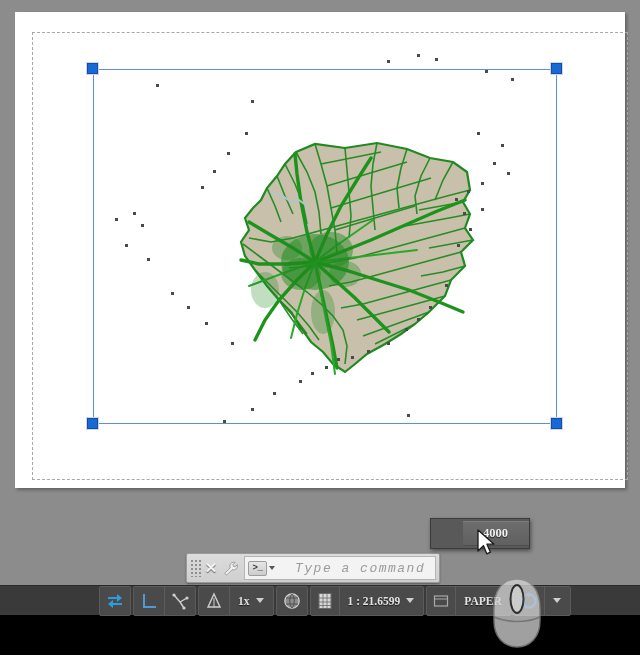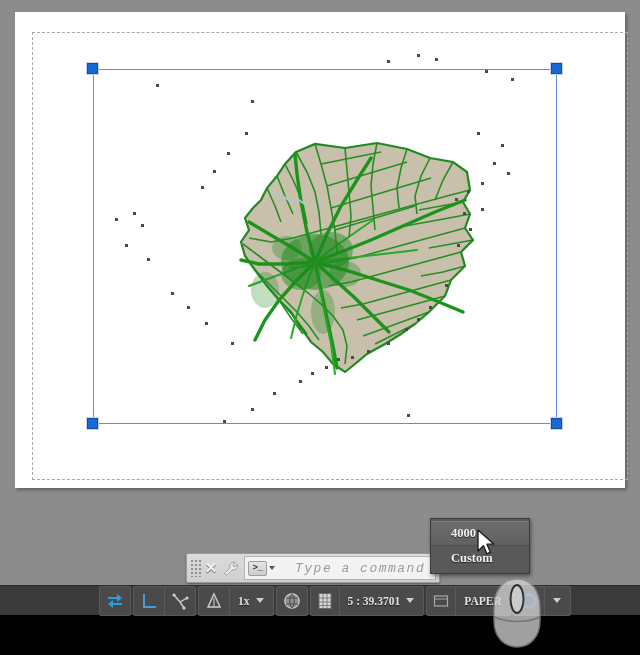--- a/index.html
+++ b/index.html
@@ -153,20 +153,21 @@
     font-size: 12.5px;
     font-weight: bold;
     font-family: "Liberation Serif", serif;
     text-shadow: 0 1px 1px rgba(0,0,0,.7);
     white-space: nowrap;
   }
   .popup-item.selected {
     background: linear-gradient(#6d6d6d, #606060);
     border-top: 1px solid #7d7d7d;
     border-bottom: 1px solid #4e4e4e;
+    margin-left: 32px;
   }
 
   
   .statusbar {
     position: absolute;
     left: 0; top: 585px;
     width: 640px; height: 30px;
     background: #3a3a3a;
     display: flex; align-items: center;
     border-top: 1px solid #2a2a2a;
@@ -389,21 +390,20 @@
       <div class="cmd-prompt">
         <div class="cmd-prompt-box">&gt;_</div>
         <div class="caret-down"></div>
       </div>
       <div class="cmd-text">Type a command</div>
     </div>
   </div>
 
   <div class="popup">
     <div class="popup-item selected">4000</div>
-    <div class="popup-item">Custom</div>
   </div>
 
   <div class="statusbar">
     <div class="sb-spacer"></div>
 
     <div class="sb-group">
       <div class="sb-cell">
         <svg class="sb-icon" width="20" height="18" viewBox="0 0 20 18">
           <path d="M3 5h9V2l5 4-5 4V7H3z" fill="#2f9bdd"></path>
           <path d="M17 13H8v3l-5-4 5-4v3h9z" fill="#2f9bdd"></path>
@@ -456,21 +456,21 @@
     <div class="sb-group">
       <div class="sb-cell">
         <svg class="sb-icon" width="18" height="20" viewBox="0 0 18 20">
           <rect x="3" y="2.5" width="12" height="15" fill="#d8d8d8" stroke="#6a6a6a" stroke-width="1"></rect>
           <g stroke="#6a6a6a" stroke-width=".8">
             <path d="M3 7h12M3 11h12M3 14.5h12M7 2.5v15M11 2.5v15"></path>
           </g>
         </svg>
       </div>
       <div class="sb-cell">
-        <span class="sb-label">5 : 39.3701</span>
+        <span class="sb-label">1 : 21.6599</span>
         <span class="sb-caret"></span>
       </div>
     </div>
 
     <div class="sb-group">
       <div class="sb-cell">
         <svg class="sb-icon" width="18" height="18" viewBox="0 0 18 18">
           <rect x="2.5" y="4" width="13" height="10" fill="none" stroke="#a8a8a8" stroke-width="1.2"></rect>
           <path d="M2.5 7h13" stroke="#a8a8a8" stroke-width="1"></path>
         </svg>

